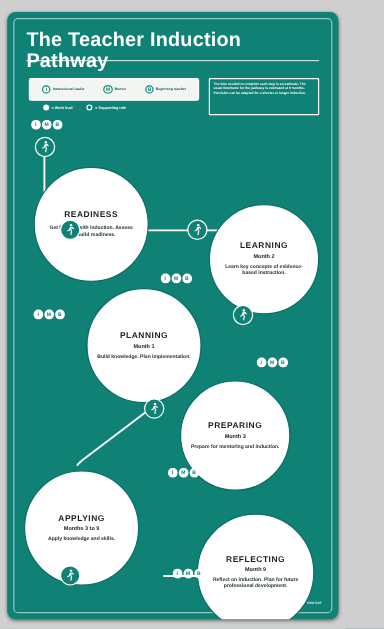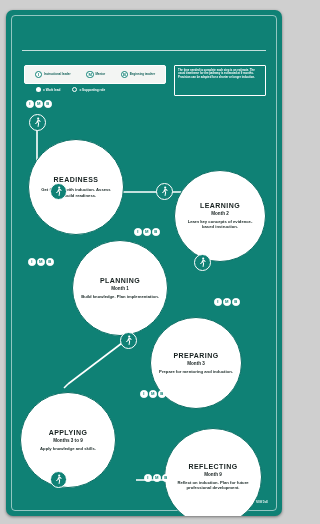--- a/index.html
+++ b/index.html
@@ -53,20 +53,21 @@
   .bgroup{position:absolute;display:flex;gap:1.5px;align-items:center;}
 
   #credit{position:absolute;right:14px;bottom:12px;font-size:2.6px;color:rgba(255,255,255,.85);font-weight:bold;}
 </style>
 </head>
 <body>
 
 <div id="poster">
   <div id="inner"></div>
 
+  <div id="title">The Teacher Induction Pathway</div>
   <div id="rule"></div>
 
   <div id="legend">
     <div class="lg">
       <div class="badge">I</div>
       <div class="lgtxt">Instructional leader</div>
     </div>
     <div class="lg">
       <div class="badge">M</div>
       <div class="lgtxt">Mentor</div>

